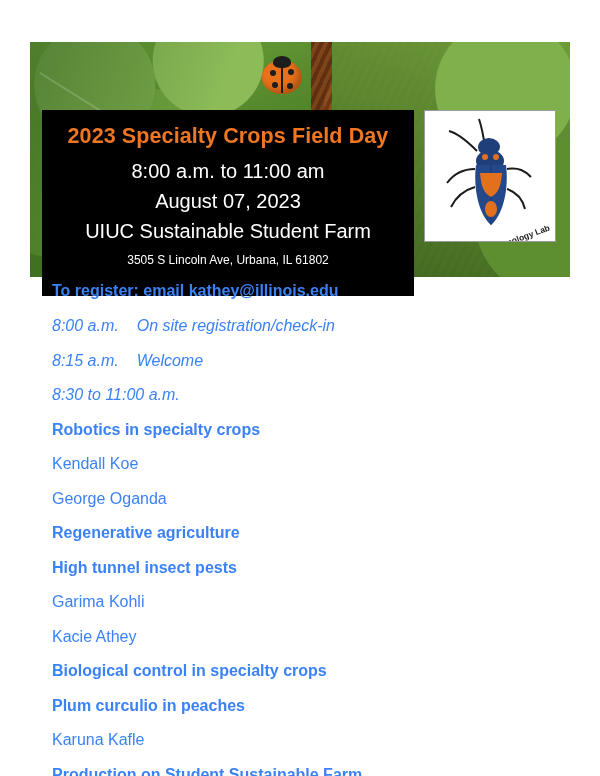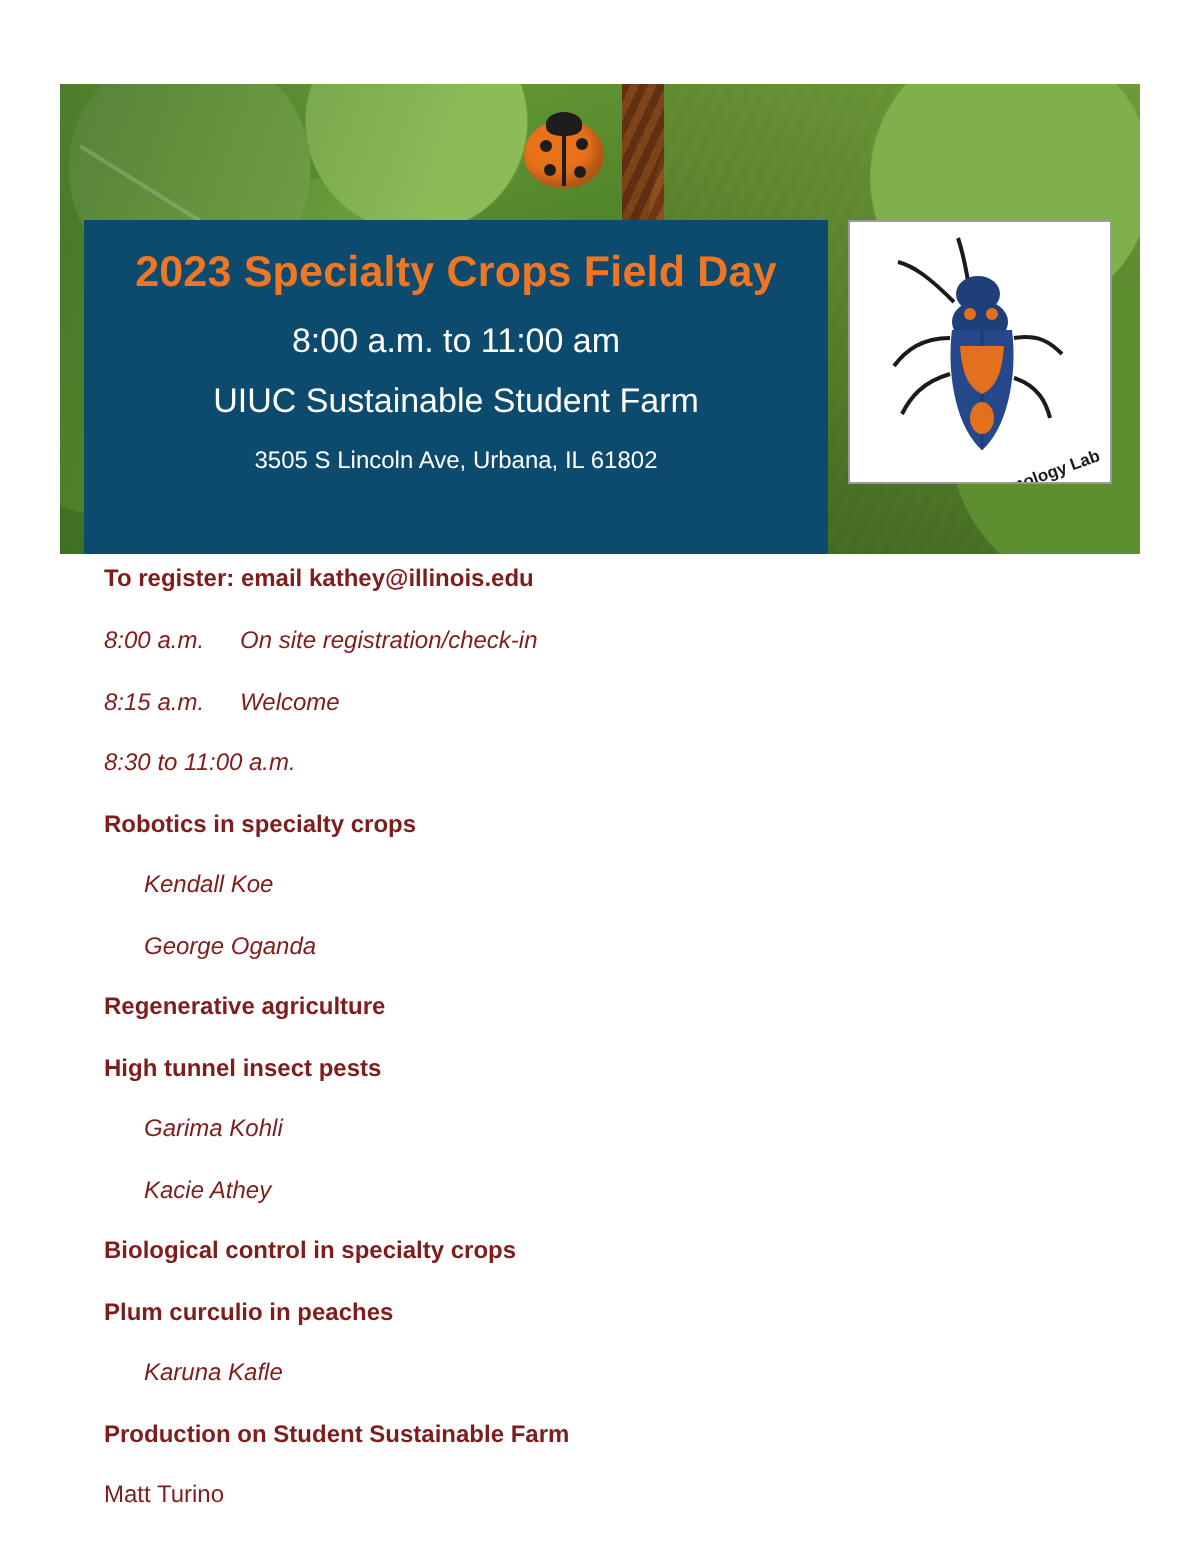--- a/index.html
+++ b/index.html
@@ -118,37 +118,37 @@
     background: #1d1d1d;
     border-radius: 50%;
   }
 
   
   .title-block {
     position: absolute;
     left: 42px;
     top: 110px;
     width: 372px;
-    height: 167px;
-    background: #0c4a6e;
+    height: 186px;
+    background: #000000;
     color: #ffffff;
     text-align: center;
     padding: 10px 8px 0 8px;
     box-sizing: border-box;
   }
   .title-main {
     color: #ef7622;
     font-weight: bold;
     font-size: 21.5px;
     line-height: 28px;
     letter-spacing: 0.1px;
     margin: 2px 0 6px 0;
   }
   .title-line {
-    font-size: 17px;
+    font-size: 20px;
     line-height: 30px;
     font-weight: normal;
   }
   .title-line.small {
     font-size: 12px;
     line-height: 28px;
   }
 
   
   .logo-card {
@@ -175,31 +175,29 @@
   }
 
   
   .content {
     position: absolute;
     left: 52px;
     top: 283px;
     width: 500px;
   }
   .line {
-    font-size: 12px;
+    font-size: 16px;
     line-height: 1;
-    color: #7f1d1d;
+    color: #3b82f6;
     margin: 0 0 18.5px 0;
   }
   .line.bold {
     font-weight: bold;
   }
   .line.italic {
-    font-style: italic;
-    margin-left: 20px;
   }
   .line.register {
     font-weight: bold;
     margin-bottom: 19px;
   }
   .schedule-line .t {
     display: inline-block;
     font-style: italic;
   }
   .schedule-line .sep {
@@ -228,20 +226,21 @@
       <div class="dot" style="left:8px; top:10px;"></div>
       <div class="dot" style="left:26px; top:9px;"></div>
       <div class="dot" style="left:10px; top:22px;"></div>
       <div class="dot" style="left:25px; top:23px;"></div>
     </div>
   </div>
 
   <div class="title-block">
     <div class="title-main">2023 Specialty Crops Field Day</div>
     <div class="title-line">8:00 a.m. to 11:00 am</div>
+    <div class="title-line">August 07, 2023</div>
     <div class="title-line">UIUC Sustainable Student Farm</div>
     <div class="title-line small">3505 S Lincoln Ave, Urbana, IL 61802</div>
   </div>
 
   <div class="logo-card">
     <svg width="132" height="132" viewBox="0 0 132 132">
 
       <path d="M52 40 C40 28, 32 22, 24 20" stroke="#1b1b1b" stroke-width="2" fill="none"></path>
       <path d="M60 36 C58 22, 56 14, 54 8" stroke="#1b1b1b" stroke-width="2" fill="none"></path>
 

